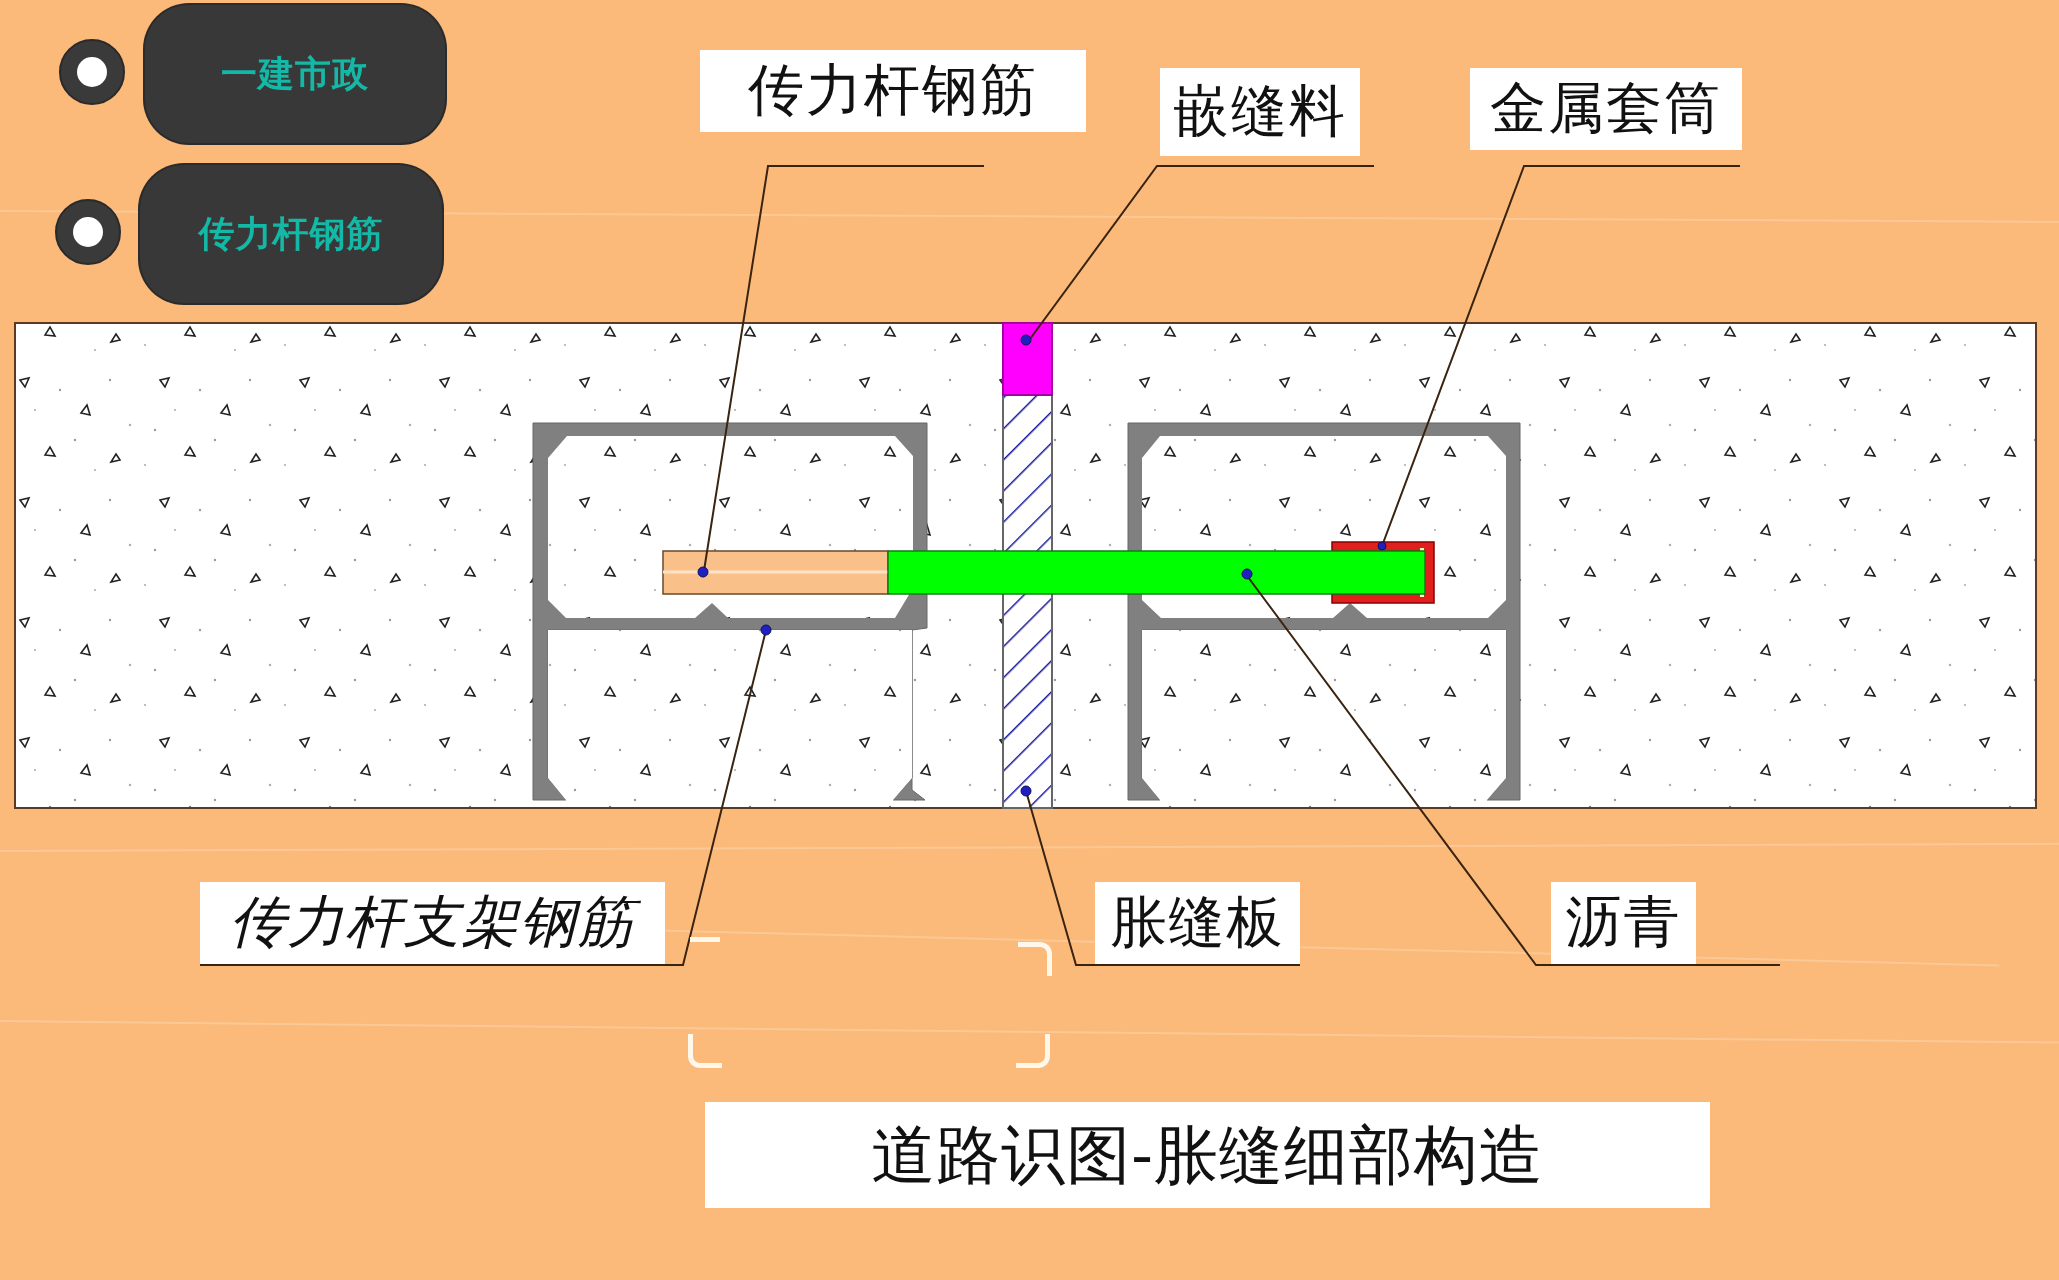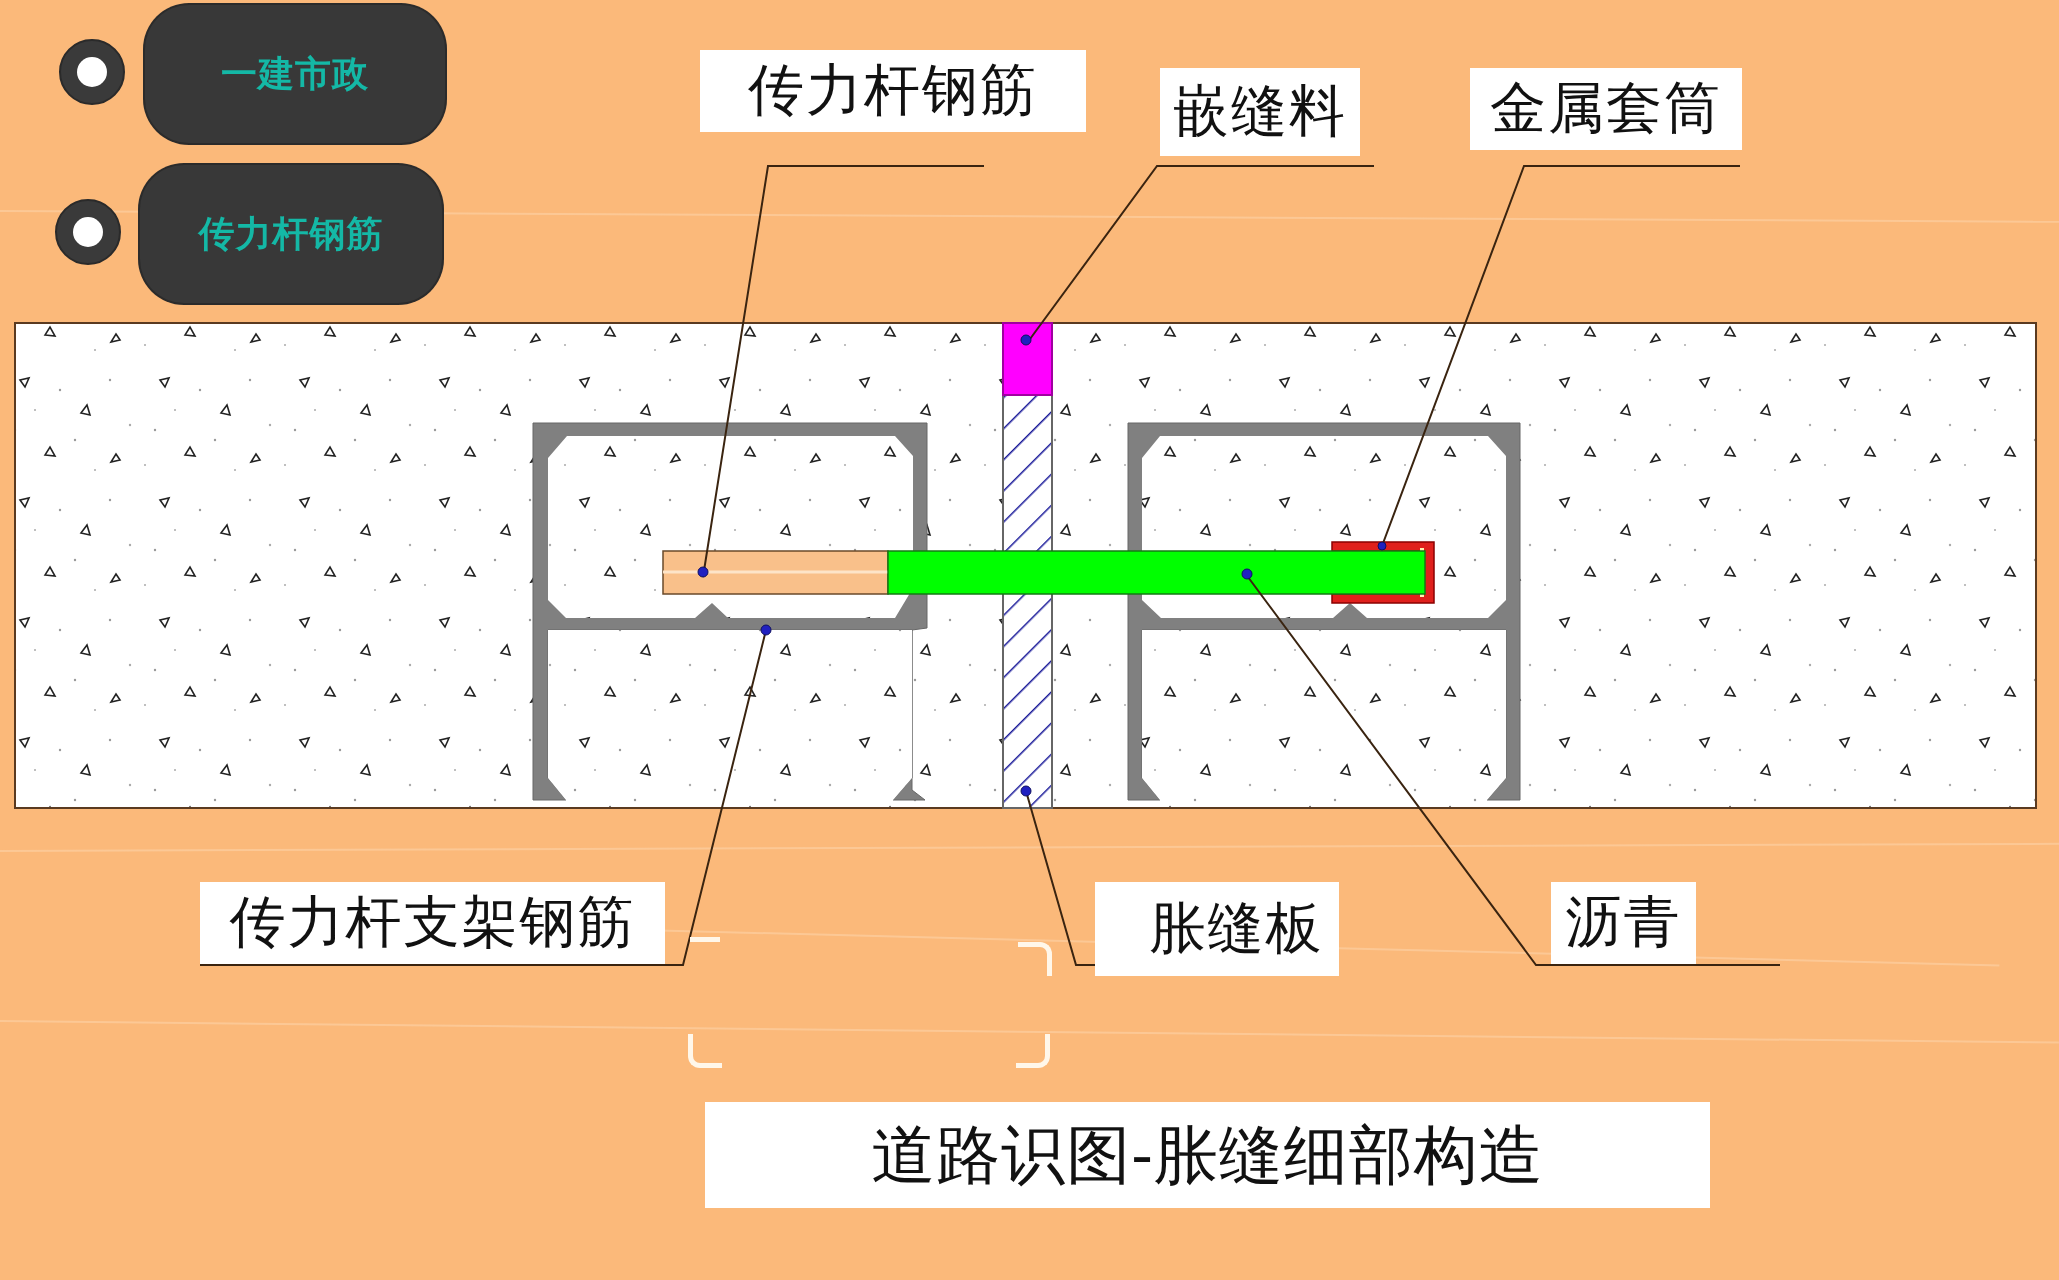--- a/index.html
+++ b/index.html
@@ -111,22 +111,22 @@
     <circle cx="1026" cy="340" r="5"></circle>
     <circle cx="1026" cy="791" r="5"></circle>
     <circle cx="1382" cy="546" r="4"></circle>
     <circle cx="1247" cy="574" r="5"></circle>
   </g>
 </svg>
 
 <div class="label" style="left:700px;top:50px;width:386px;height:82px;">传力杆钢筋</div>
 <div class="label" style="left:1160px;top:68px;width:200px;height:88px;">嵌缝料</div>
 <div class="label" style="left:1470px;top:68px;width:272px;height:82px;">金属套筒</div>
-<div class="label" style="left:200px;top:882px;width:465px;height:82px;">传力杆支架钢筋</div>
-<div class="label" style="left:1095px;top:882px;width:205px;height:94px;padding-left:39px;">胀缝板</div>
+<div class="label" style="left:200px;top:882px;width:465px;height:82px;font-style:italic;">传力杆支架钢筋</div>
+<div class="label" style="left:1095px;top:882px;width:205px;height:82px;">胀缝板</div>
 <div class="label" style="left:1551px;top:882px;width:145px;height:82px;">沥青</div>
 
 <div class="corner" style="left:690px;top:937px;border-top-width:5px;border-left-width:0;width:30px;"></div>
 <div class="corner" style="left:1018px;top:942px;border-top-width:5px;border-right-width:5px;border-top-right-radius:12px;"></div>
 <div class="corner" style="left:688px;top:1034px;border-bottom-width:5px;border-left-width:5px;border-bottom-left-radius:12px;"></div>
 <div class="corner" style="left:1016px;top:1034px;border-bottom-width:5px;border-right-width:5px;border-bottom-right-radius:12px;"></div>
 
 <div class="label" style="left:705px;top:1102px;width:1005px;height:106px;font-size:64px;letter-spacing:1px;">道路识图-胀缝细部构造</div>
 
 </body></html>

